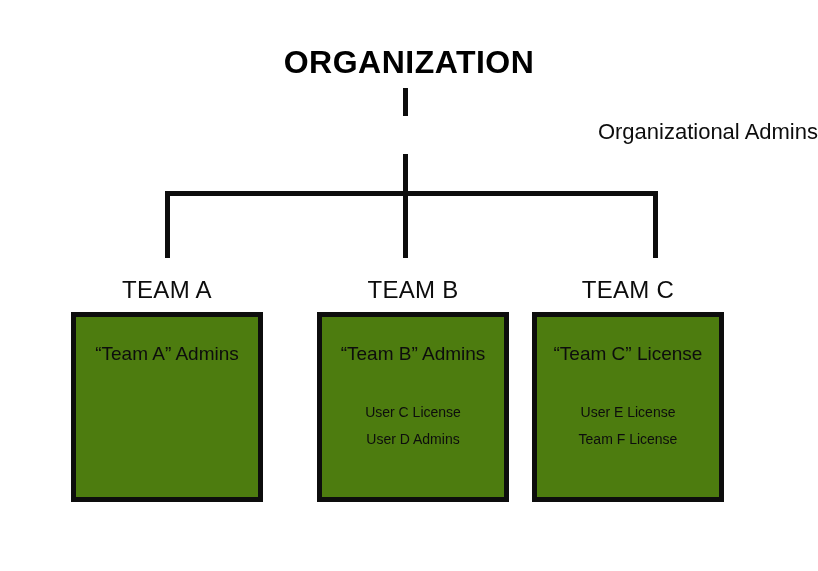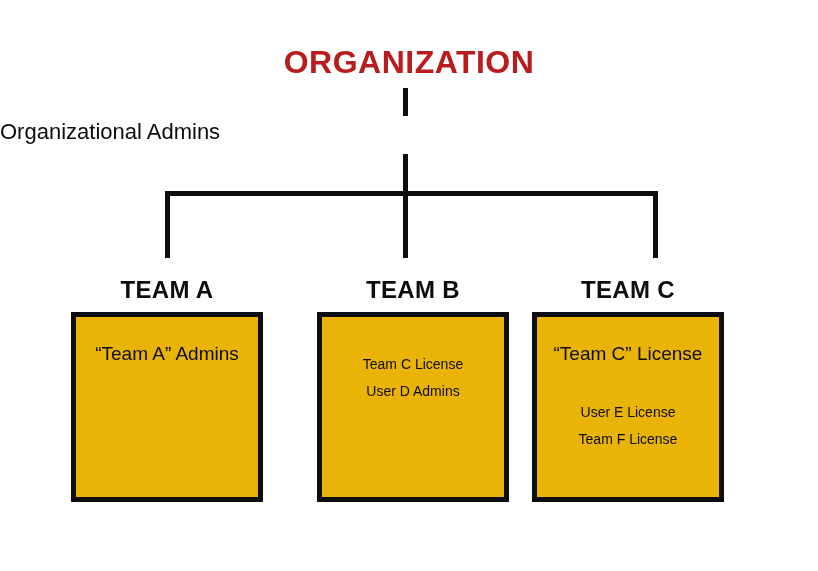--- a/index.html
+++ b/index.html
@@ -18,58 +18,58 @@
   }
   .org-title {
     position: absolute;
     top: 44px;
     left: 0;
     width: 818px;
     text-align: center;
     font-size: 32px;
     font-weight: bold;
     letter-spacing: 0.5px;
-    color: #b91c1c;
+    color: #000000;
   }
   .org-admins {
     position: absolute;
     top: 119px;
     left: 0;
     width: 818px;
-    text-align: left;
+    text-align: right;
     font-size: 22px;
     font-weight: 400;
     color: #0d0d0d;
   }
   .line {
     position: absolute;
     background: #0d0d0d;
   }
   .line.v { width: 5px; }
   .line.h { height: 5px; }
 
   .team-group {
     position: absolute;
     width: 240px;
     text-align: center;
   }
   .team-title {
     font-size: 24px;
-    font-weight: bold;
+    font-weight: normal;
     line-height: 28px;
     color: #0d0d0d;
     letter-spacing: 0.3px;
   }
   .team-box {
     box-sizing: border-box;
     margin: 8px auto 16px auto;
     width: 192px;
     height: 190px;
     border: 5px solid #0d0d0d;
-    background: #eab308;
+    background: #4d7c0f;
   }
   .team-admins {
     margin-top: 26px;
     font-size: 19px;
     line-height: 22px;
     color: #0d0d0d;
   }
   .licenses {
     margin-top: 34px;
   }
@@ -98,22 +98,23 @@
   <div class="team-group" style="left: 47px; top: 276px;">
     <div class="team-title">TEAM A</div>
     <div class="team-box">
       <div class="team-admins">“Team A” Admins</div>
     </div>
   </div>
 
   <div class="team-group" style="left: 293px; top: 276px;">
     <div class="team-title">TEAM B</div>
     <div class="team-box">
+      <div class="team-admins">“Team B” Admins</div>
       <div class="licenses">
-        <div class="license">Team C License</div>
+        <div class="license">User C License</div>
         <div class="license">User D Admins</div>
       </div>
     </div>
   </div>
 
   <div class="team-group" style="left: 508px; top: 276px;">
     <div class="team-title">TEAM C</div>
     <div class="team-box">
       <div class="team-admins">“Team C” License</div>
       <div class="licenses">

